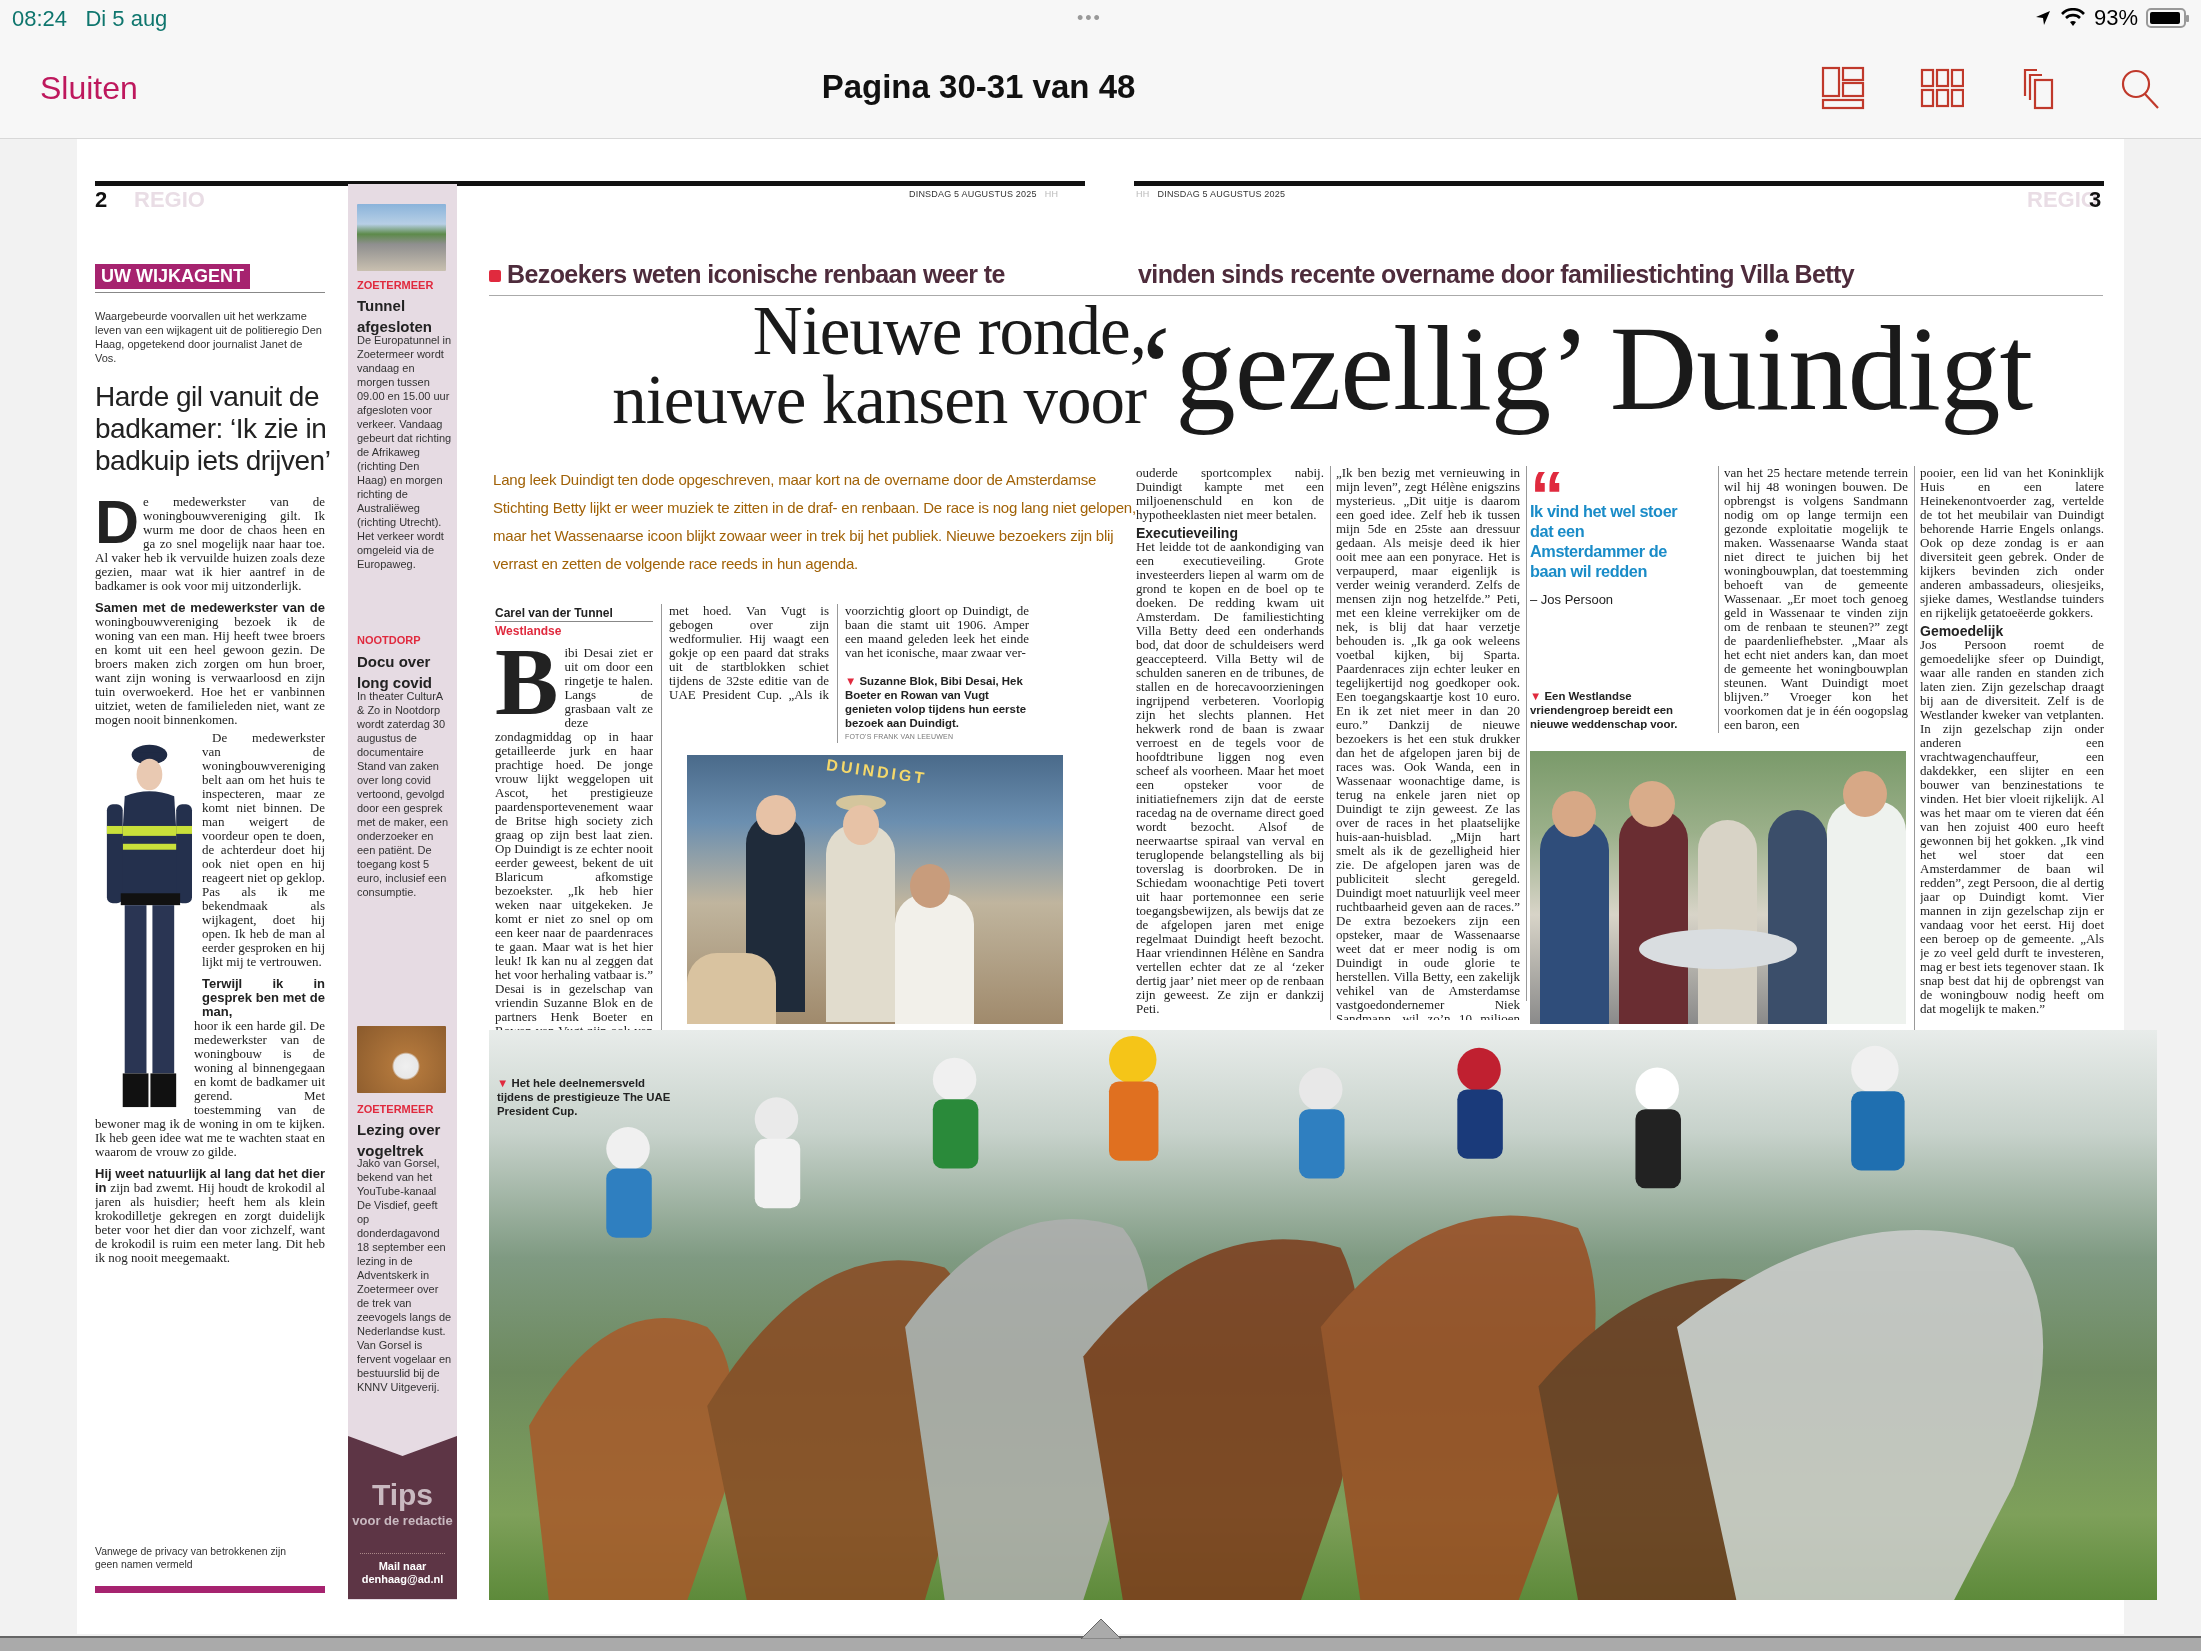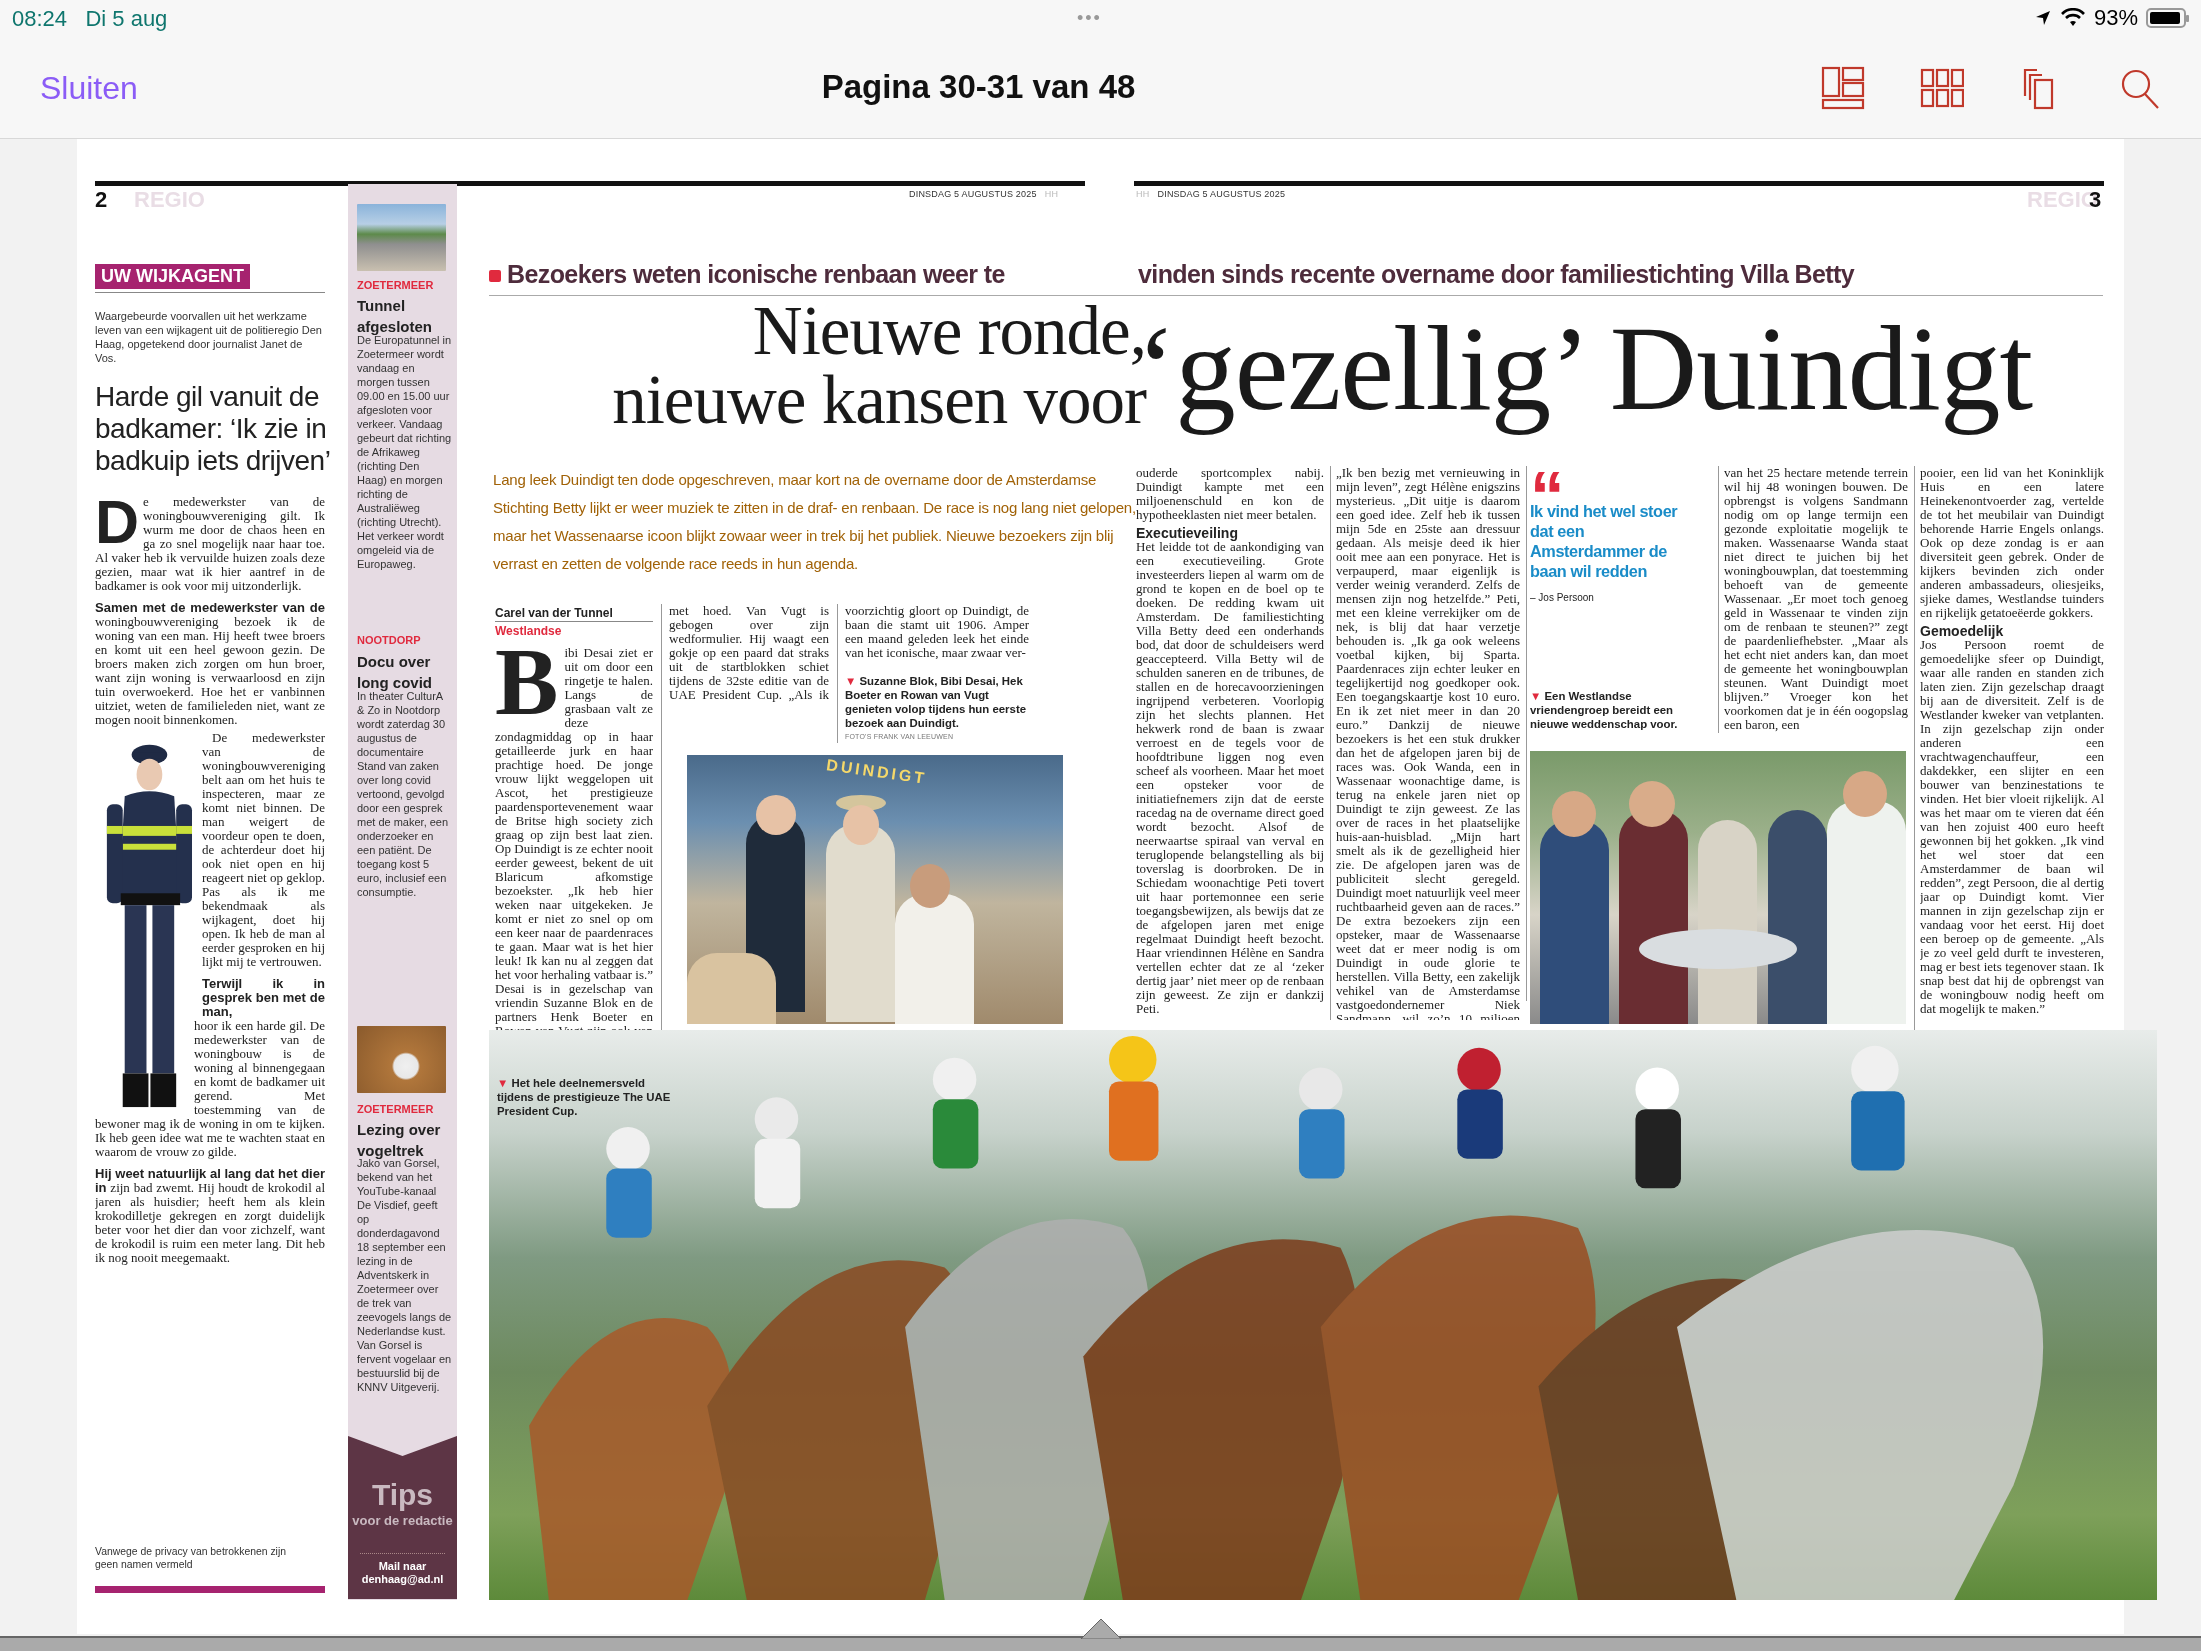--- a/index.html
+++ b/index.html
@@ -5,21 +5,21 @@
 *{box-sizing:border-box;margin:0;padding:0}
 html,body{width:2202px;height:1651px;overflow:hidden;background:#f2f2f2;font-family:"Liberation Sans",sans-serif;color:#111}
 .statusbar{position:absolute;left:0;top:0;width:2202px;height:40px;background:#f7f7f7}
 .sb-time{position:absolute;left:12px;top:6px;font-size:22px;color:#0f766e}
 .sb-dots{position:absolute;left:1077px;top:8px;font-size:18px;color:#999;letter-spacing:2px}
 .sb-right{position:absolute;right:16px;top:5px;display:flex;align-items:center;gap:8px;font-size:22px;color:#000}
 .battery{width:40px;height:20px;border:2px solid #999;border-radius:5px;padding:2px;position:relative}
 .battery .fill{width:93%;height:100%;background:#000;border-radius:2px}
 .battery:after{content:"";position:absolute;right:-5px;top:5px;width:3px;height:7px;background:#999;border-radius:1px}
 .toolbar{position:absolute;left:0;top:40px;width:2202px;height:99px;background:#f7f7f7;border-bottom:1px solid #d8d8d8}
-.close-btn{position:absolute;left:40px;top:30px;font-size:32px;color:#8b5cf6;cursor:pointer}
+.close-btn{position:absolute;left:40px;top:30px;font-size:32px;color:#be185d;cursor:pointer}
 .page-title{position:absolute;left:0;width:1957px;top:28px;text-align:center;font-size:33px;font-weight:bold;color:#111;pointer-events:none}
 .tb-icons{position:absolute;right:40px;top:26px;display:flex;gap:55px}
 .tb-icon{width:44px;height:44px;cursor:pointer}
 .spread{position:absolute;left:77px;top:139px;width:2047px;height:1495px;background:#fff}
 .bottom-bar{position:absolute;left:0;top:1636px;width:2202px;height:16px;background:#aaa;border-top:2px solid #666}
 .bottom-notch{position:absolute;left:1081px;top:1619px;width:40px;height:20px}
 
 .rule-top{position:absolute;height:5px;background:#111}
 .pnum{position:absolute;font-weight:bold;font-size:22px}
 .regio{position:absolute;font-weight:bold;font-size:22px;color:#e9dde5}
@@ -52,21 +52,21 @@
 .lede{position:absolute;font-size:15px;line-height:28px;color:#a16207;letter-spacing:-0.2px}
 .byline{position:absolute;font-weight:bold;font-size:12px;color:#222}
 .placeline{position:absolute;font-weight:bold;font-size:12px;color:#e02a3e}
 .col-rule{position:absolute;width:1px;background:#999}
 .caption{position:absolute;font-weight:bold;font-size:11.4px;line-height:14px;color:#222}
 .caption .tri{color:#e02a3e}
 .credit{position:absolute;font-size:7px;color:#777;letter-spacing:0.2px}
 .photo{position:absolute;overflow:hidden}
 .quote-mark{position:absolute;font-family:"Liberation Sans",sans-serif;font-weight:900;font-size:69px;color:#e02a3e;line-height:59px}
 .quote{position:absolute;font-weight:bold;font-size:16.3px;line-height:20px;color:#1a8cc8;letter-spacing:-0.4px}
-.quote-by{position:absolute;font-size:10px;color:#222}
+.quote-by{position:absolute;font-size:13px;color:#222}
 .subhead{font-family:"Liberation Sans",sans-serif;font-weight:bold;font-size:14px;display:block;margin-top:4px}
 </style>
 </head>
 <body>
 
 <div class="statusbar">
   <span class="sb-time"><span>08:24</span>&nbsp;&nbsp;&nbsp;<span>Di 5 aug</span></span>
   <span class="sb-dots">•••</span>
   <div class="sb-right">
     <svg width="18" height="18" viewBox="0 0 18 18">

